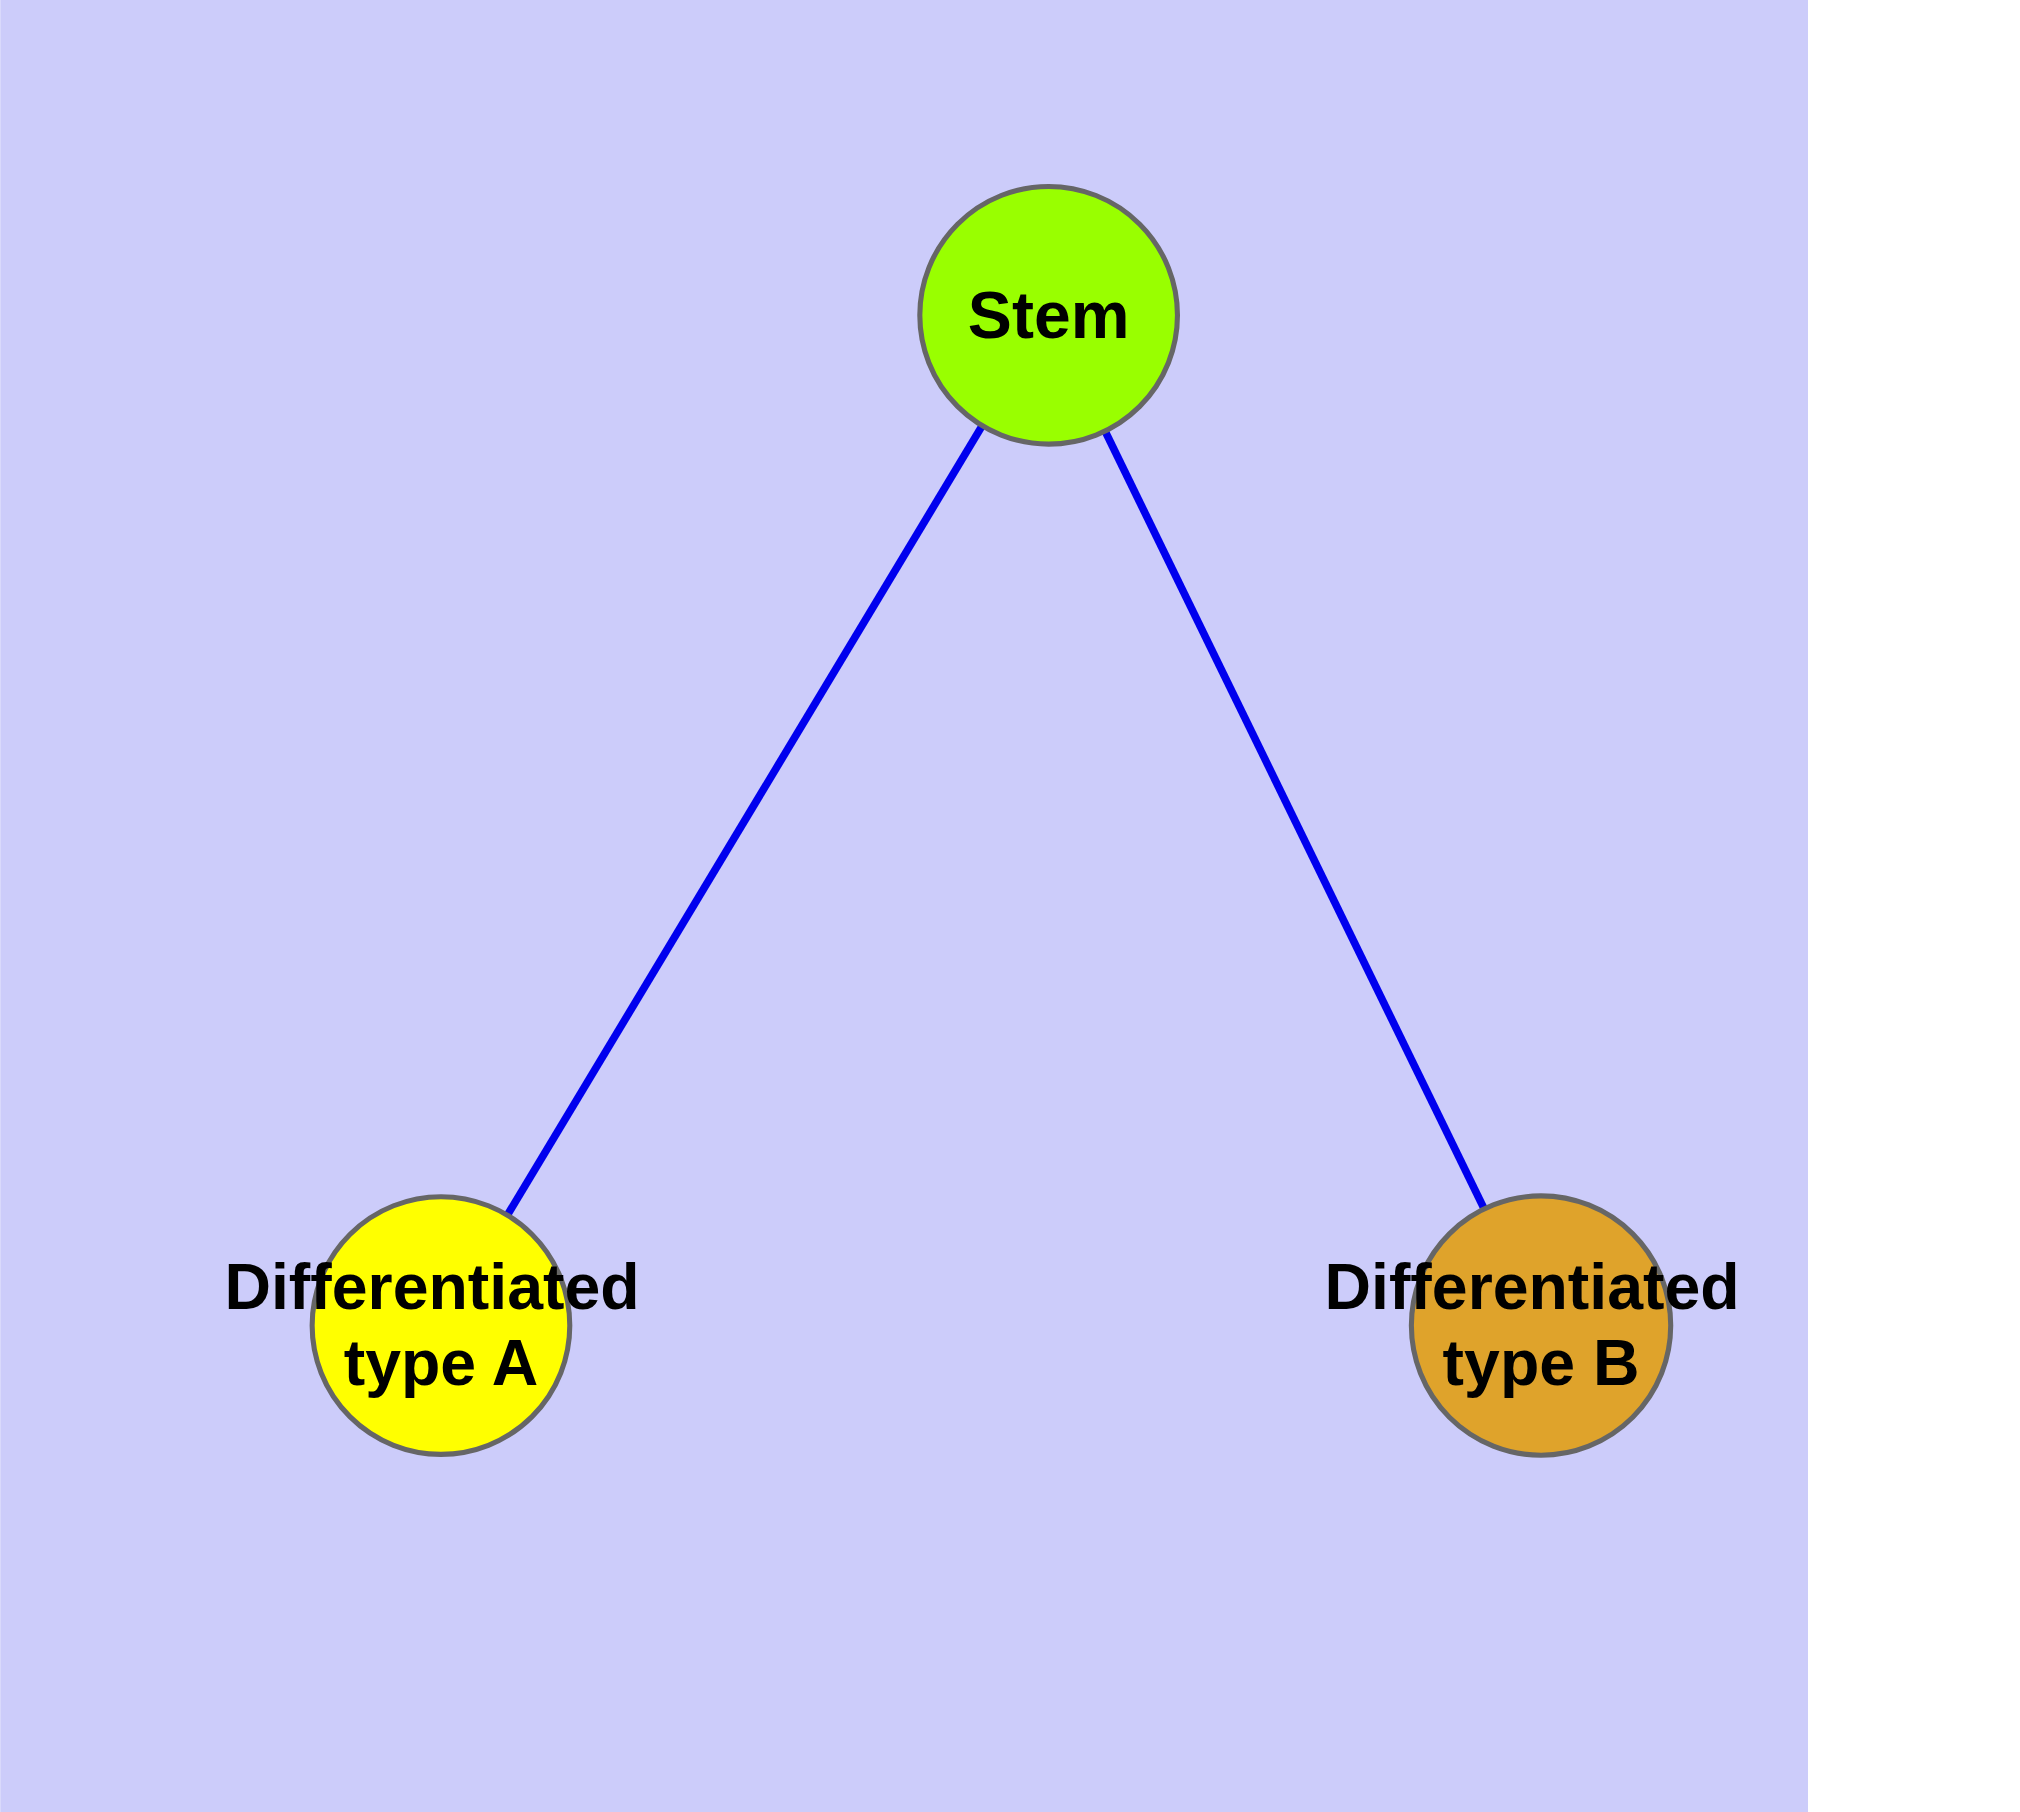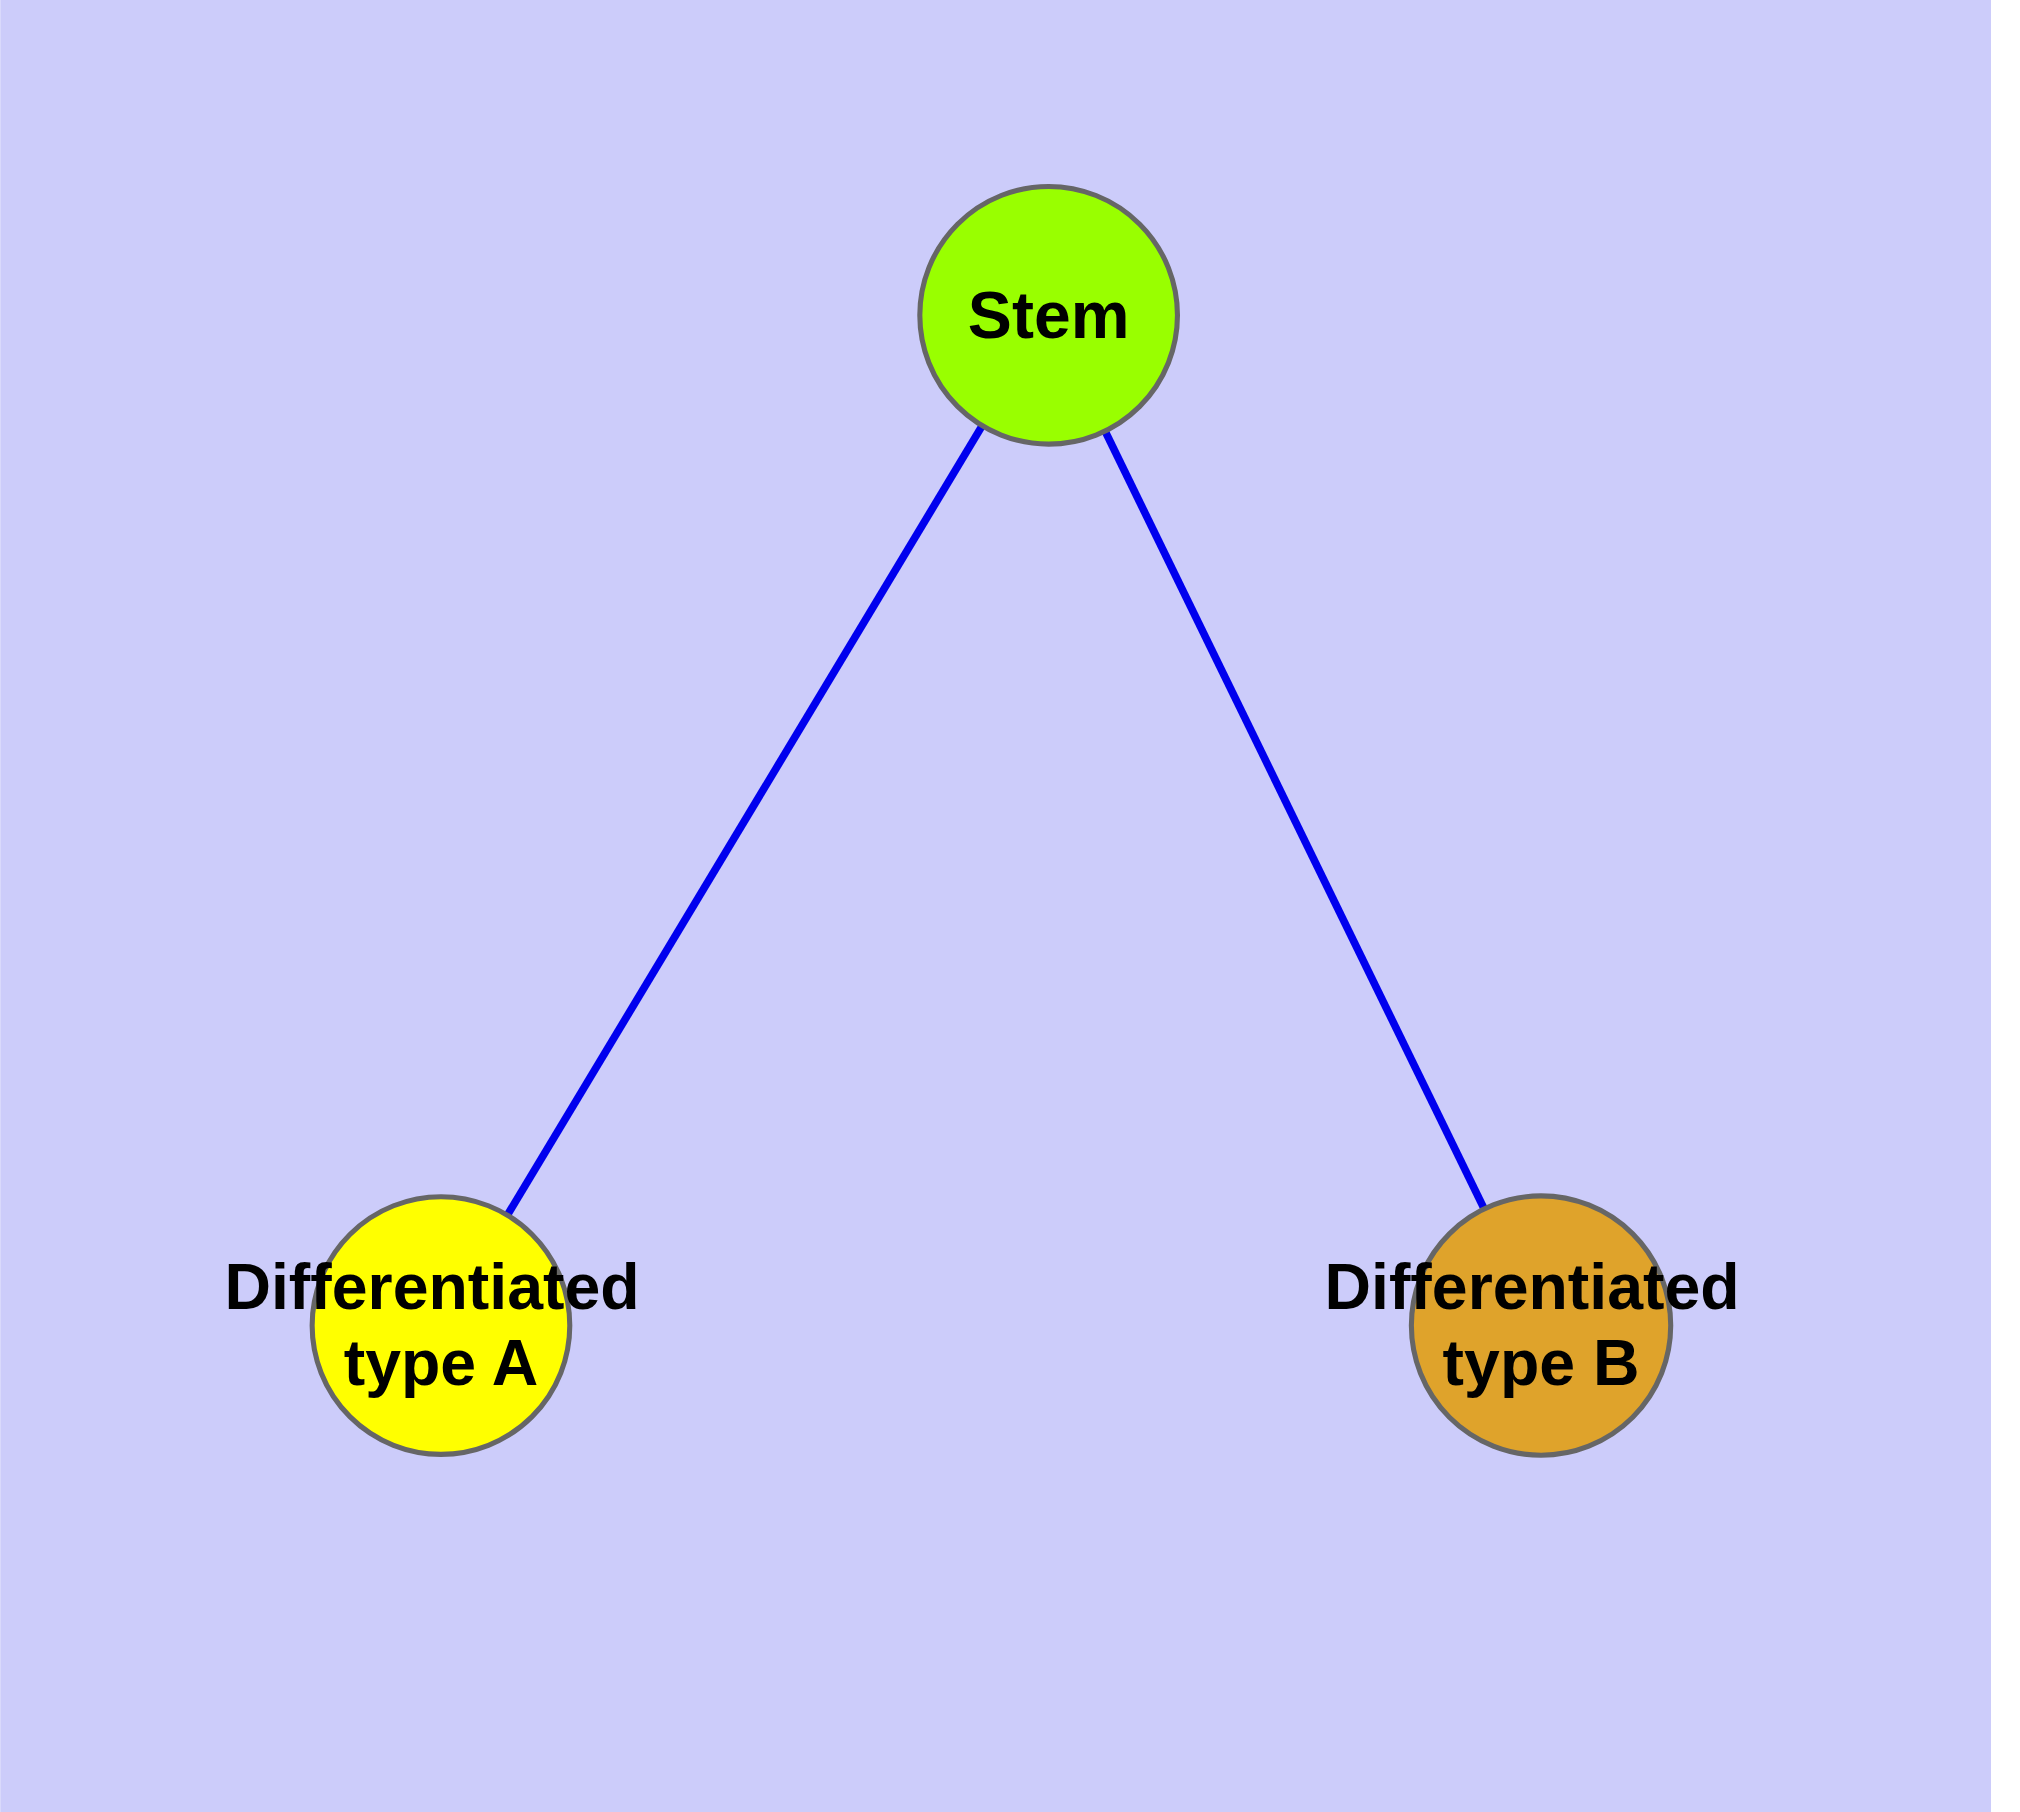--- a/index.html
+++ b/index.html
@@ -27,21 +27,21 @@
   .node-label-text {
     font-family: "Liberation Sans", sans-serif;
     font-weight: bold;
     fill: #000000;
     text-anchor: middle;
   }
 </style>
 </head>
 <body>
 
-<div id="canvas" style="width: 1991px; height: 1812px;">
+<div id="canvas" style="width: 1808px; height: 1812px;">
   <svg id="graph-svg" viewBox="0 0 2384 2138" style="width: 2021px; height: 1812px;">
 
     <rect id="bg-rect" x="0" y="0" width="2384" height="2138" fill="#ccccfa"></rect>
 
     <g id="edges-group">
       <line id="edge-stem-to-a" x1="1237" y1="372" x2="520" y2="1564" stroke="#0000ee" stroke-width="9" stroke-linecap="butt"></line>
       <line id="edge-stem-to-b" x1="1237" y1="372" x2="1818" y2="1564" stroke="#0000ee" stroke-width="9" stroke-linecap="butt"></line>
     </g>
 
     <g id="nodes-group">

